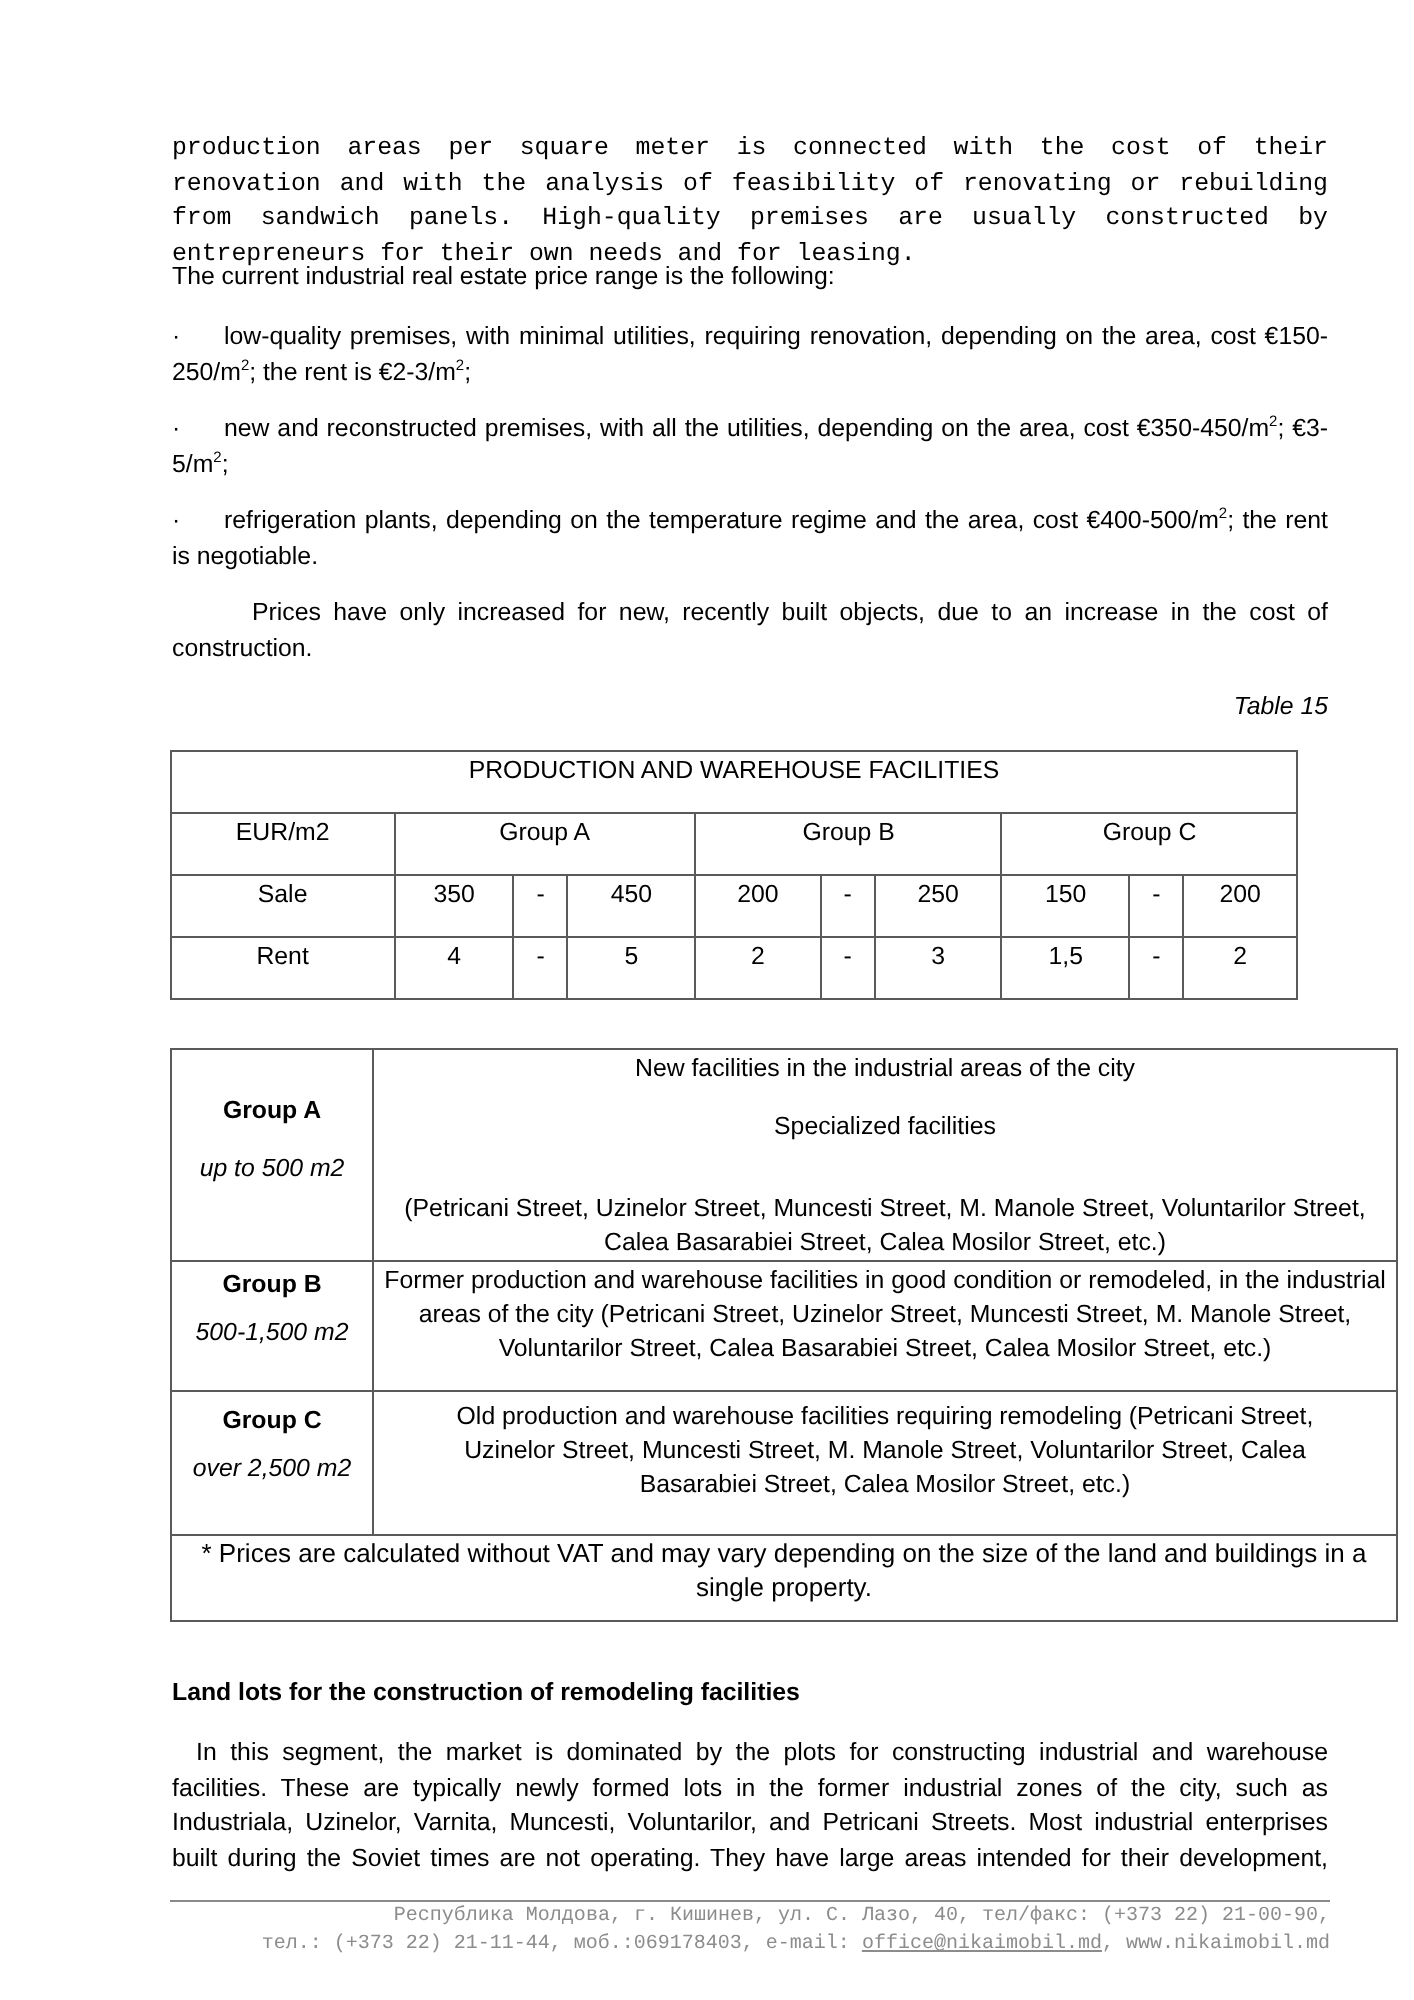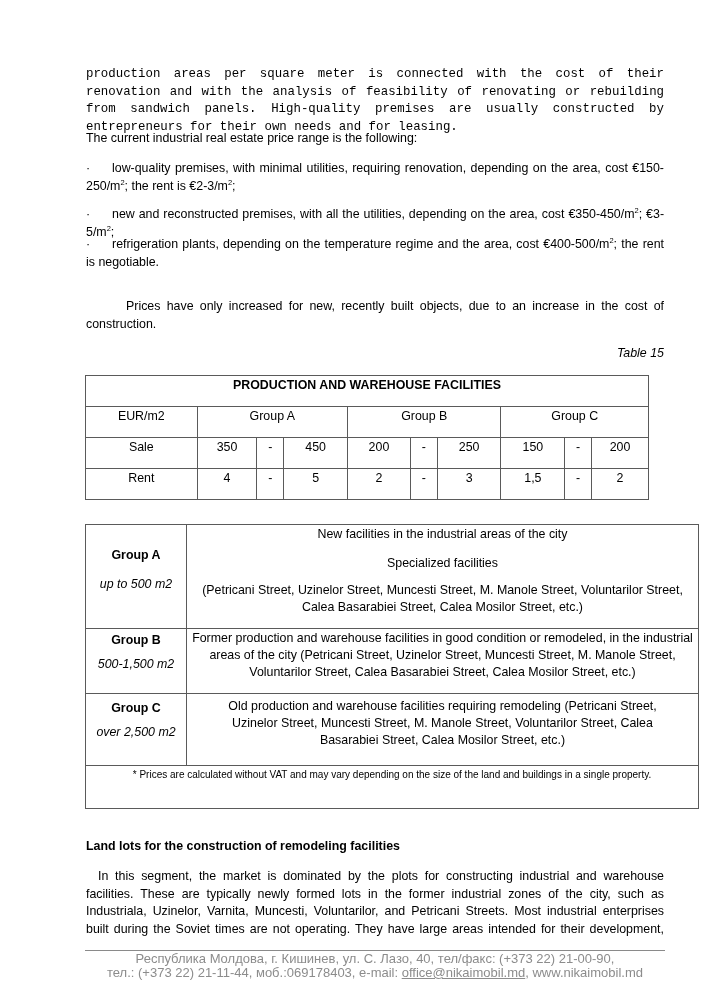--- a/index.html
+++ b/index.html
@@ -8,45 +8,45 @@
   .p { position: absolute; left: 86px; width: 578px; line-height: 17.5px; text-align: justify; margin: 0; }
   .p.last-left { text-align-last: left; }
   sup { font-size: 7.5px; vertical-align: 5px; line-height: 0; }
   .bullet { display: inline-block; width: 26px; }
   .indent { display: inline-block; width: 40px; }
   .tbl-cap { position: absolute; right: 43px; top: 346px; font-style: italic; }
   table { border-collapse: collapse; position: absolute; }
   td { border: 1px solid #5a5a5a; text-align: center; vertical-align: top; padding: 0; }
   #t1 { left: 85px; top: 375px; width: 564px; }
   #t1 td { height: 28px; padding-top: 2px; }
-  #t1 .title { font-weight: bold; }
+  #t1 .title { font-weight: normal; }
   #t2 { left: 85px; top: 524px; width: 614px; }
   #t2 td { line-height: 17px; }
   #t2 .lab { width: 100px; }
   #t2 .lab b { display: block; }
   #t2 .lab i { display: block; }
-  #t2 .note { font-size: 10px; line-height: 16.5px; padding: 1px 4px 0 4px; height: 41px; }
+  #t2 .note { font-size: 13px; line-height: 16.5px; padding: 1px 4px 0 4px; height: 41px; }
   .h2 { position: absolute; left: 86px; top: 839px; font-weight: bold; }
   .footer-rule { position: absolute; left: 85px; top: 950px; width: 580px; height: 1px; background: #8a8a8a; }
-  .footer { position: absolute; left: 85px; top: 952px; width: 580px; text-align: center;
-            font-family: Liberation Sans, sans-serif; font-size: 13px; color: #8c8c8c; line-height: 14px; }
+  .footer { position: absolute; left: 85px; top: 952px; width: 580px; text-align: right;
+            font-family: Liberation Mono, monospace; font-size: 10px; color: #8c8c8c; line-height: 14px; }
   .footer a { color: #8c8c8c; text-decoration: underline; }
 </style>
 </head>
 <body>
 
 <p class="p last-left" style="top:66px;font-family:Liberation Mono, monospace;">production areas per square meter is connected with the cost of their renovation and with the analysis of feasibility of renovating or rebuilding from sandwich panels. High-quality premises are usually constructed by entrepreneurs for their own needs and for leasing.</p>
 
 <p class="p" style="top:130px;">The current industrial real estate price range is the following:</p>
 
 <p class="p last-left" style="top:160px;"><span class="bullet">·</span><span>low-quality premises, with minimal utilities, requiring renovation, depending on the area, cost €150-250/m</span><sup>2</sup><span>; the rent is €2-3/m</span><sup>2</sup><span>;</span></p>
 
 <p class="p last-left" style="top:206px;"><span class="bullet">·</span><span>new and reconstructed premises, with all the utilities, depending on the area, cost €350-450/m</span><sup>2</sup><span>; €3-5/m</span><sup>2</sup><span>;</span></p>
 
-<p class="p last-left" style="top:236px;"><span class="bullet">·</span><span>refrigeration plants, depending on the temperature regime and the area, cost €400-500/m</span><sup>2</sup><span>; the rent is negotiable.</span></p>
+<p class="p last-left" style="top:252px;"><span class="bullet">·</span><span>refrigeration plants, depending on the temperature regime and the area, cost €400-500/m</span><sup>2</sup><span>; the rent is negotiable.</span></p>
 
 <p class="p last-left" style="top:298px;"><span class="indent"></span><span>Prices have only increased for new, recently built objects, due to an increase in the cost of construction.</span></p>
 
 <div class="tbl-cap">Table 15</div>
 
 <table id="t1">
   <tbody>
       <tr>
     <td colspan="10" class="title">PRODUCTION AND WAREHOUSE FACILITIES</td>
   </tr>
@@ -85,21 +85,21 @@
 
 <table id="t2">
   <tbody>
       <tr style="height:104px">
     <td class="lab" style="padding-top:22px">
       <b style="margin-bottom:12px">Group A</b>
       <i>up to 500 m2</i>
     </td>
     <td style="padding:1px 8px 0 8px">
       <div style="margin-bottom:12px">New facilities in the industrial areas of the city</div>
-      <div style="margin-bottom:10px">Specialized facilities</div>
+      <div style="margin-bottom:24px">Specialized facilities</div>
       <div>(Petricani Street, Uzinelor Street, Muncesti Street, M. Manole Street, Voluntarilor Street, Calea Basarabiei Street, Calea Mosilor Street, etc.)</div>
     </td>
   </tr>
   <tr style="height:65px">
     <td class="lab" style="padding-top:3px">
       <b style="margin-bottom:7px">Group B</b>
       <i>500-1,500 m2</i>
     </td>
     <td style="padding:1px 4px 0 4px">
       <div>Former production and warehouse facilities in good condition or remodeled, in the industrial areas of the city (Petricani Street, Uzinelor Street, Muncesti Street, M. Manole Street, Voluntarilor Street, Calea Basarabiei Street, Calea Mosilor Street, etc.)</div>

